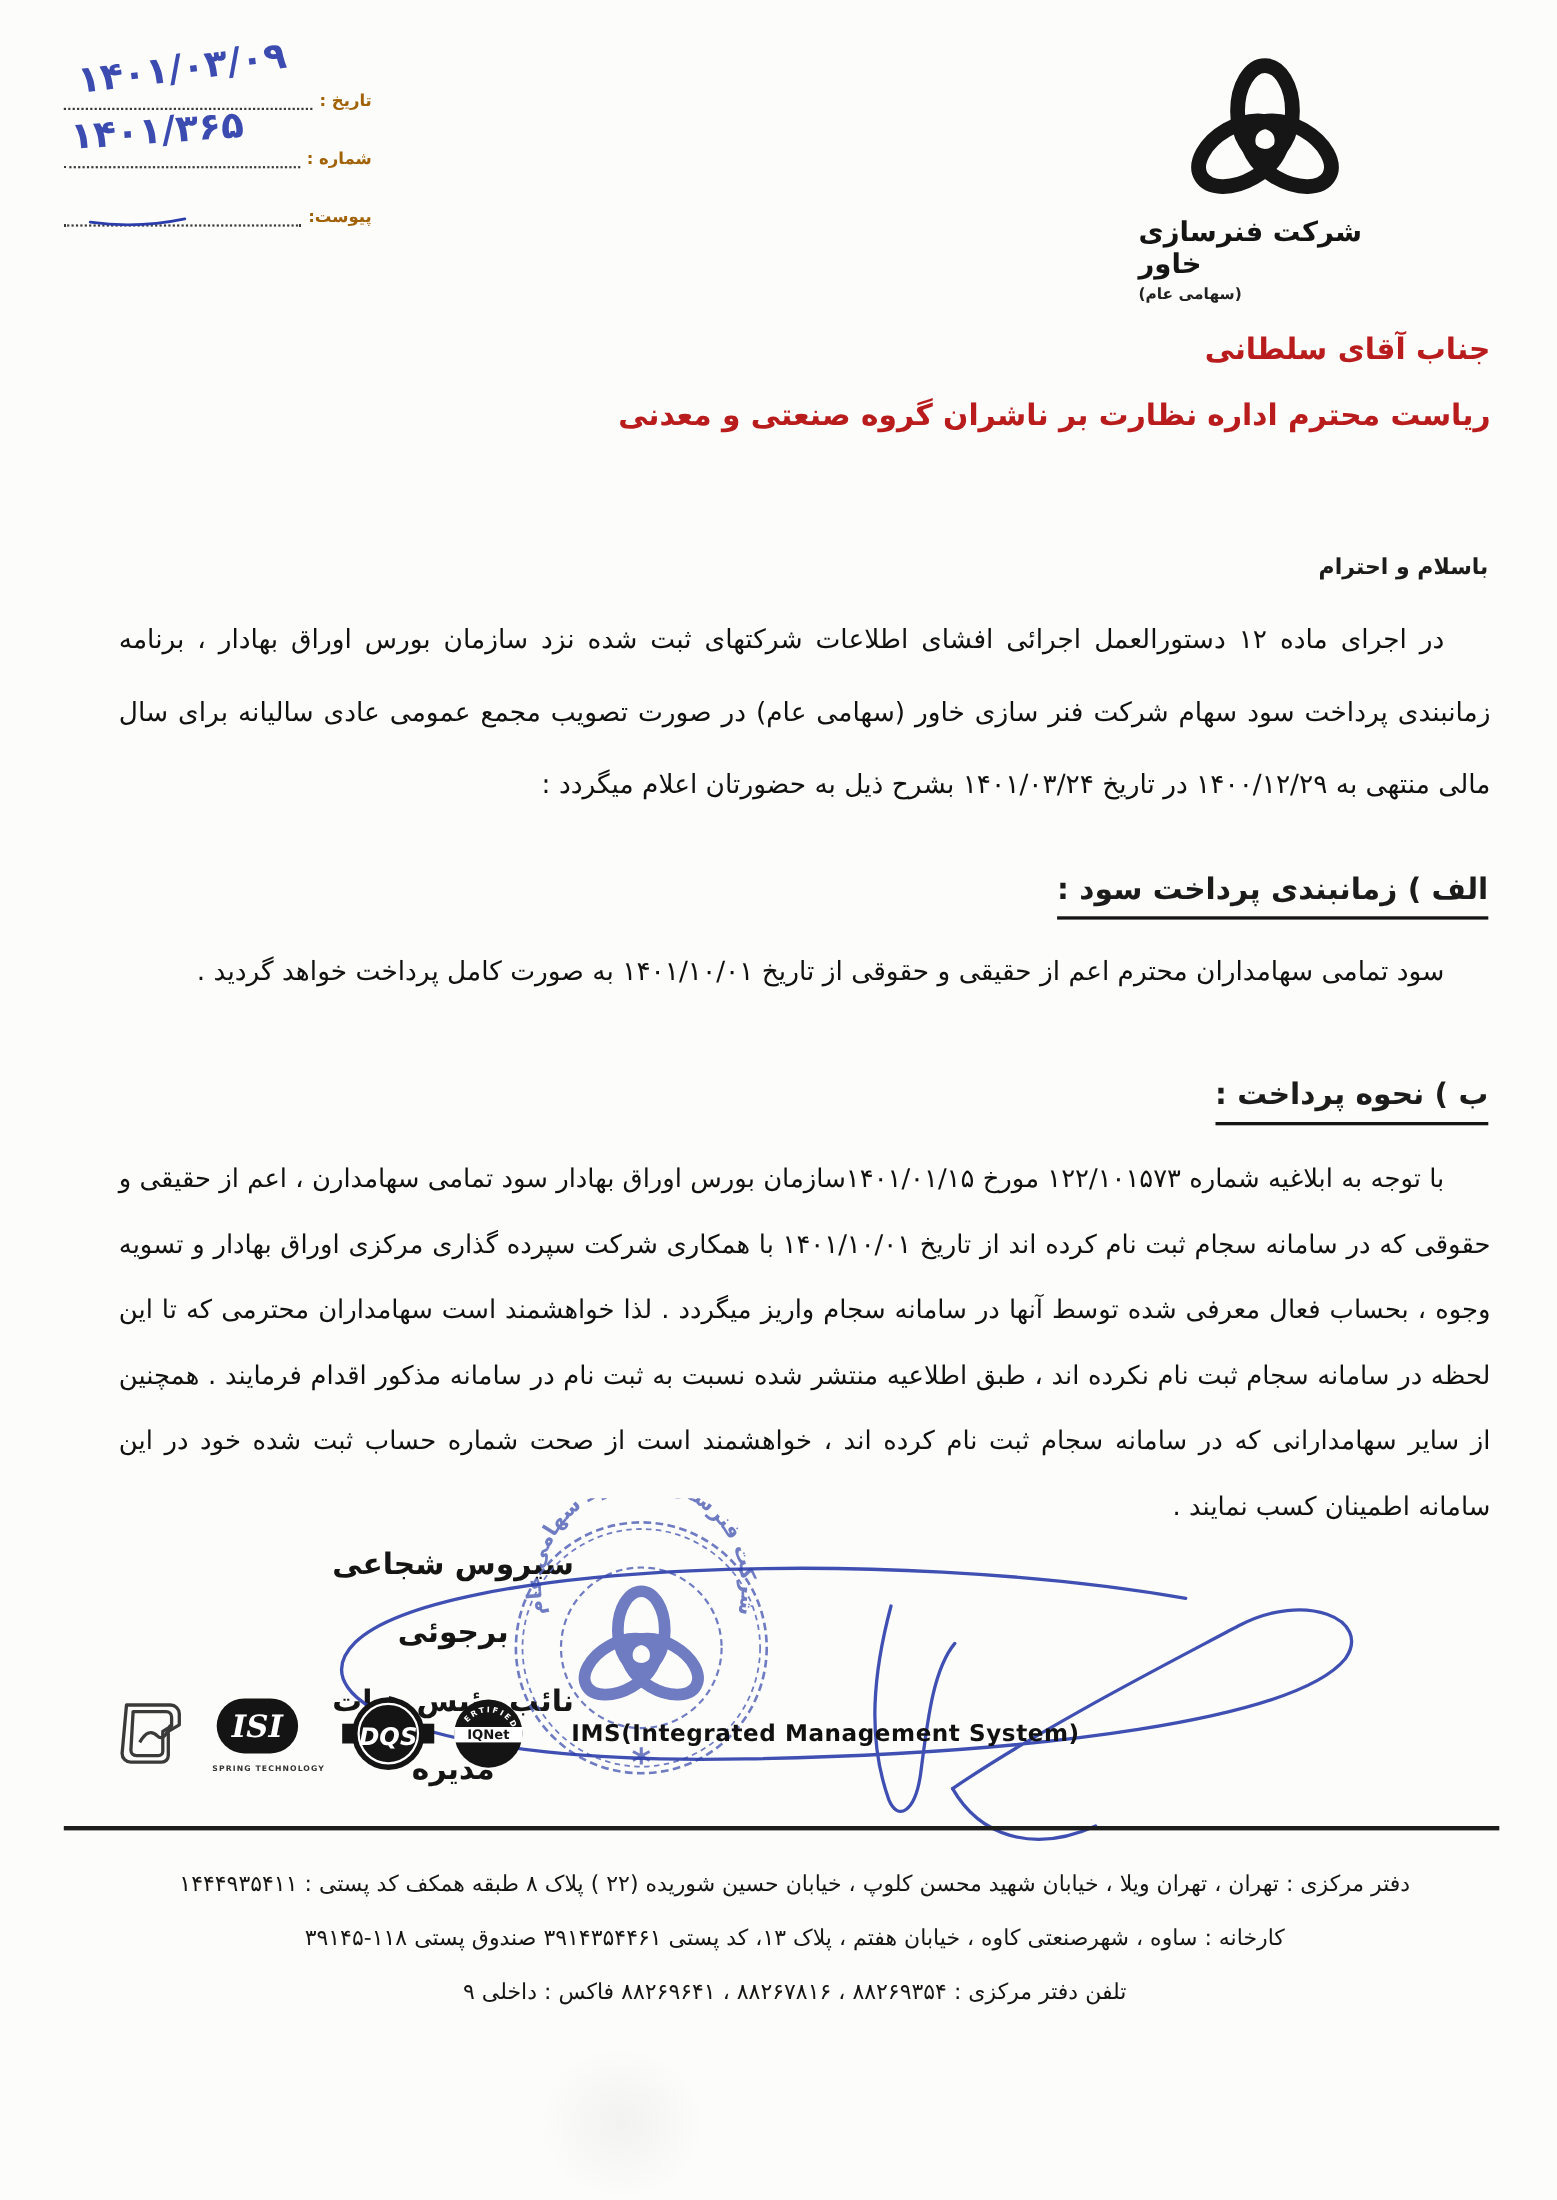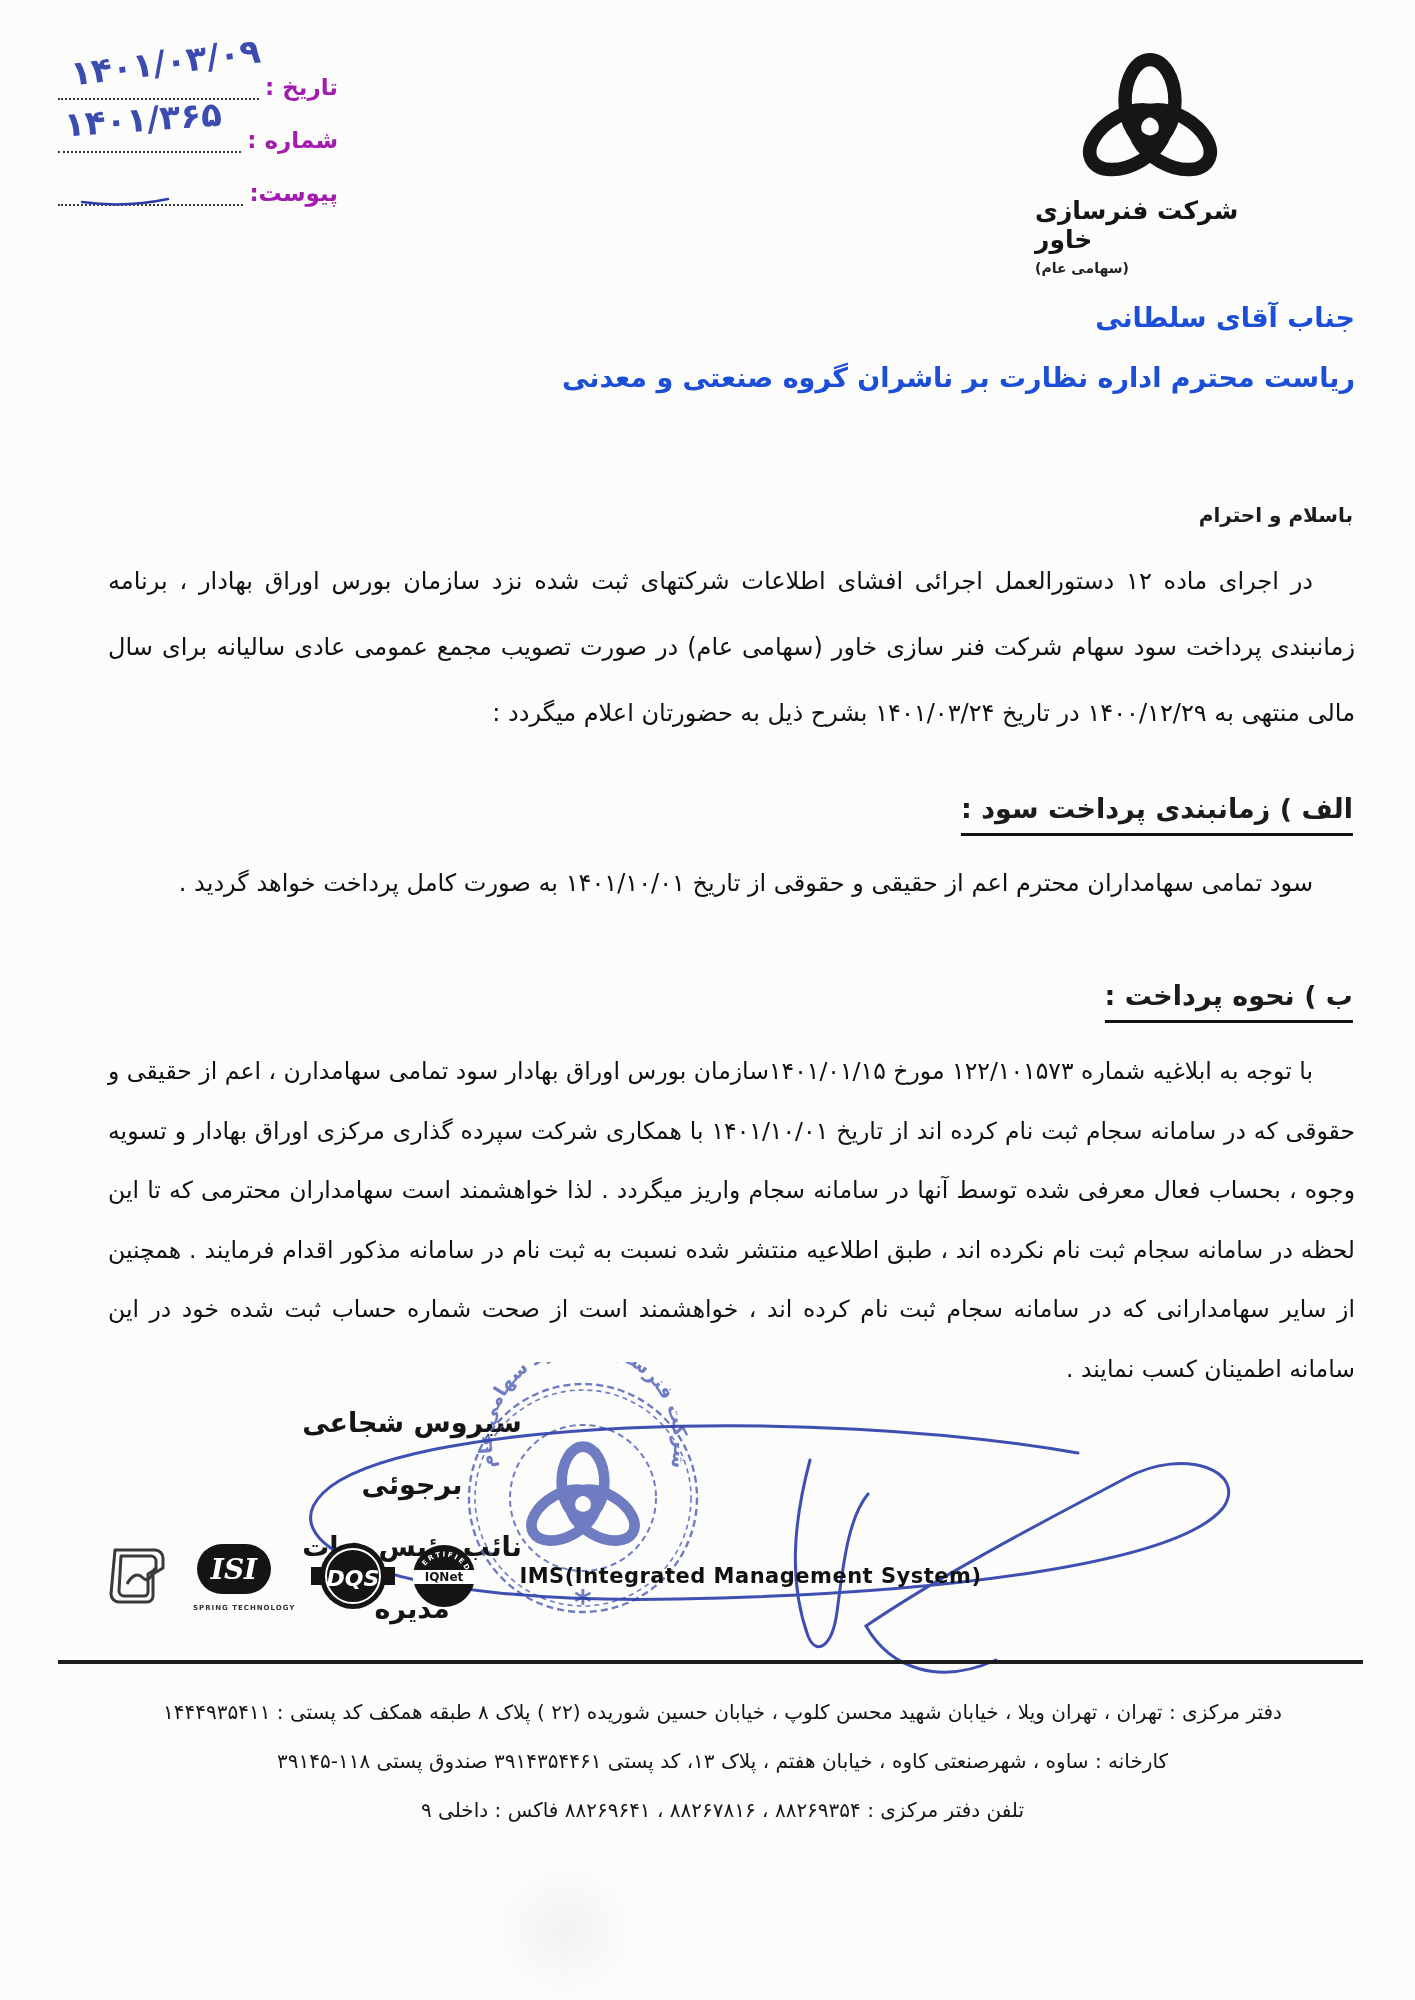--- a/index.html
+++ b/index.html
@@ -5,38 +5,38 @@
   * { margin:0; padding:0; box-sizing:border-box; }
   html,body { background:#e8e8e6; }
   .page {
     position:relative; width:1415px; height:2000px; margin:0 auto;
     background:#fcfcfb; overflow:hidden;
     font-family:"DejaVu Sans", sans-serif; color:#1c1c1c;
   }
   
   .hdr-fields { position:absolute; top:62px; left:58px; width:280px; }
   .hdr-row { display:flex; direction:rtl; align-items:flex-end; height:38px; margin-bottom:15px; }
-  .hdr-label { font-size:23px; font-weight:600; color:#a21caf; white-space:nowrap; padding-left:6px; }
+  .hdr-label { font-size:15px; font-weight:600; color:#a16207; white-space:nowrap; padding-left:6px; }
   .hdr-dots { flex:1; border-bottom:2.5px dotted #3a3a3a; height:30px; position:relative; }
   .handwrite {
     position:absolute; color:#2b3daa; font-weight:bold;
     font-size:34px; letter-spacing:2px; transform:rotate(-7deg);
     white-space:nowrap; direction:ltr; opacity:.92;
   }
   .hw-date { left:12px; top:-28px; }
   .hw-num  { left:6px;  top:-24px; transform:rotate(-4deg); }
   .hw-dash { position:absolute; left:22px; top:20px; width:90px; height:10px; }
   
   .logo-block { position:absolute; top:50px; right:150px; width:230px; text-align:left; }
   .logo-knot { display:block; margin:0 auto; }
   .company-name { font-size:25px; font-weight:bold; color:#151515; margin-top:4px; }
   .company-type { font-size:14px; font-weight:bold; color:#222; margin-top:6px; }
   
   .recipient { position:absolute; top:288px; right:60px; left:110px; direction:rtl; text-align:right; }
-  .recipient div { font-size:27px; font-weight:bold; color:#1d4ed8; line-height:60px; }
+  .recipient div { font-size:27px; font-weight:bold; color:#b91c1c; line-height:60px; }
   
   .salutation { position:absolute; top:503px; right:62px; font-size:20px; font-weight:bold; direction:rtl; }
   .para {
     position:absolute; right:60px; left:108px; direction:rtl;
     text-align:justify; font-size:24px; line-height:66px; color:#111;
     text-indent:42px;
   }
   .p1 { top:548px; }
   .pa { top:852px; line-height:62px; }
   .pb { top:1042px; line-height:59.5px; font-size:23.5px; }

